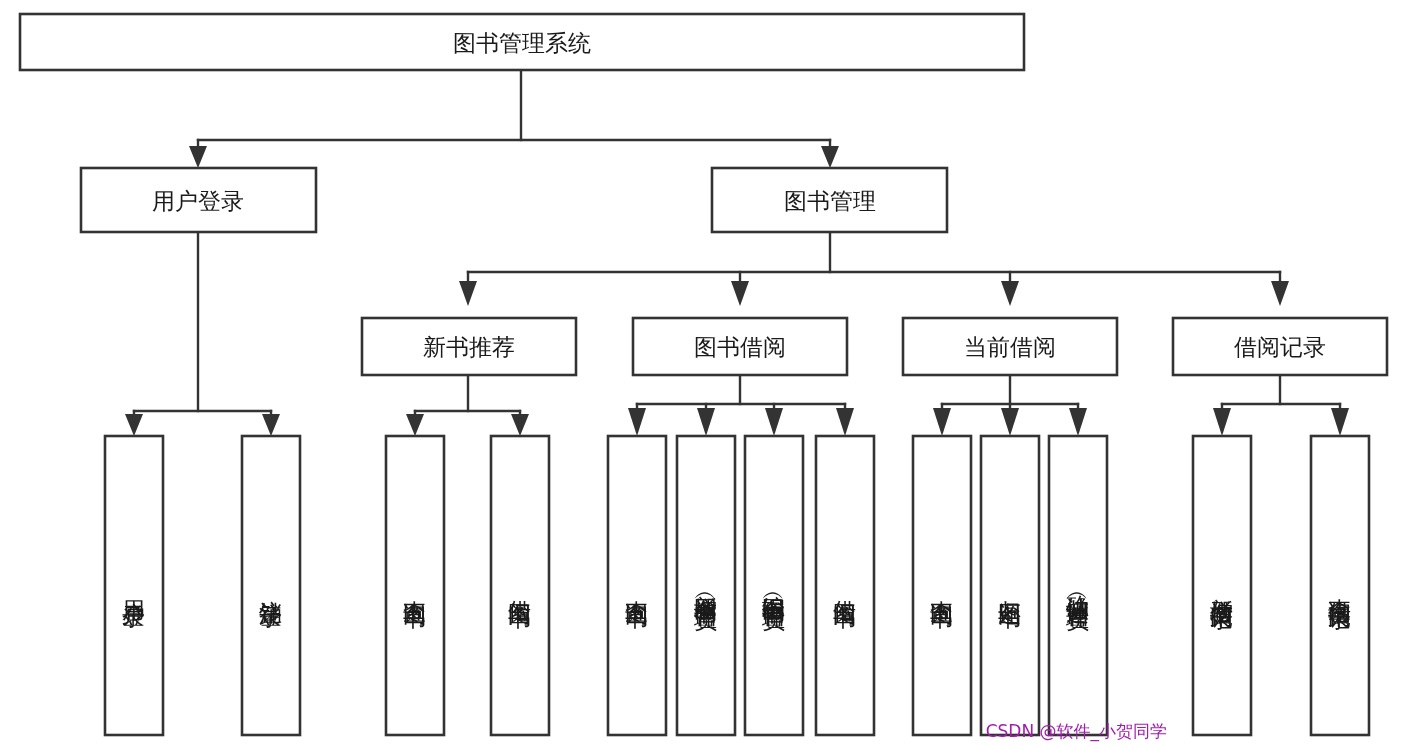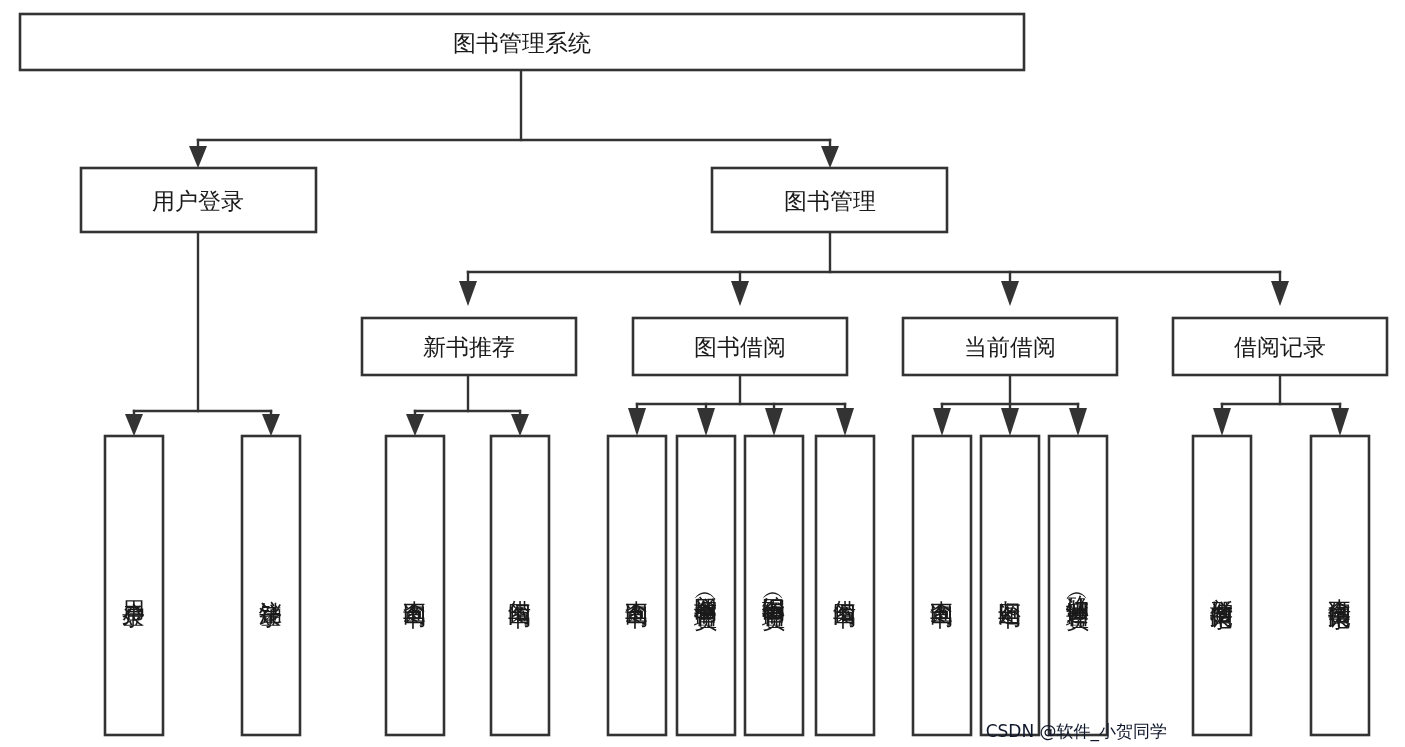--- a/index.html
+++ b/index.html
@@ -57,21 +57,21 @@
     writing-mode: vertical-rl;
     text-orientation: upright;
     letter-spacing: 2px;
   }
   .watermark {
     position: absolute;
     right: 8px;
     bottom: 4px;
     font-family: "DejaVu Sans", "Liberation Sans", sans-serif;
     font-size: 17px;
-    color: #0f172a;
+    color: #a21caf;
     white-space: nowrap;
     user-select: none;
     pointer-events: none;
   }
 </style>
 </head>
 <body>
 
 <div id="diagram-root">
 

